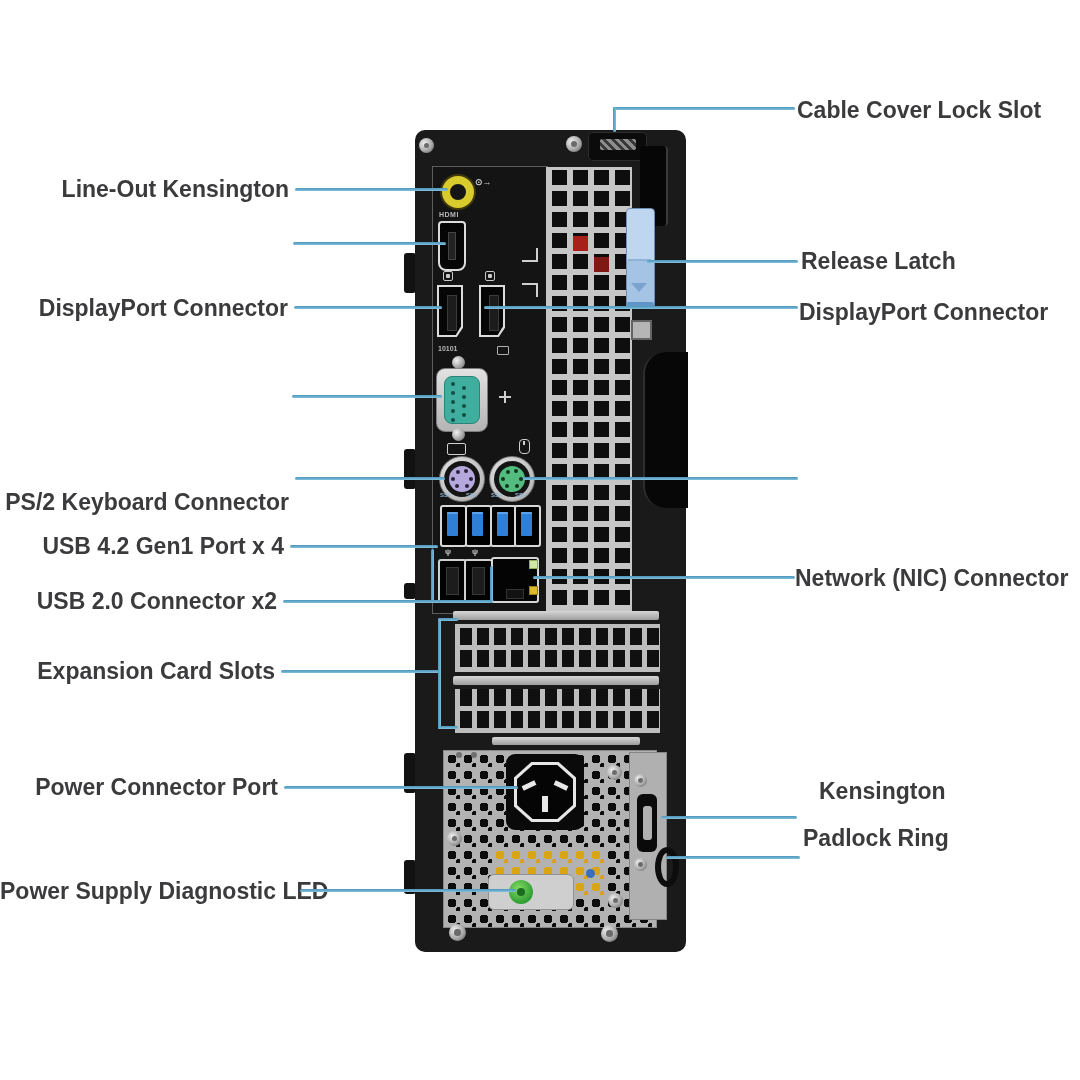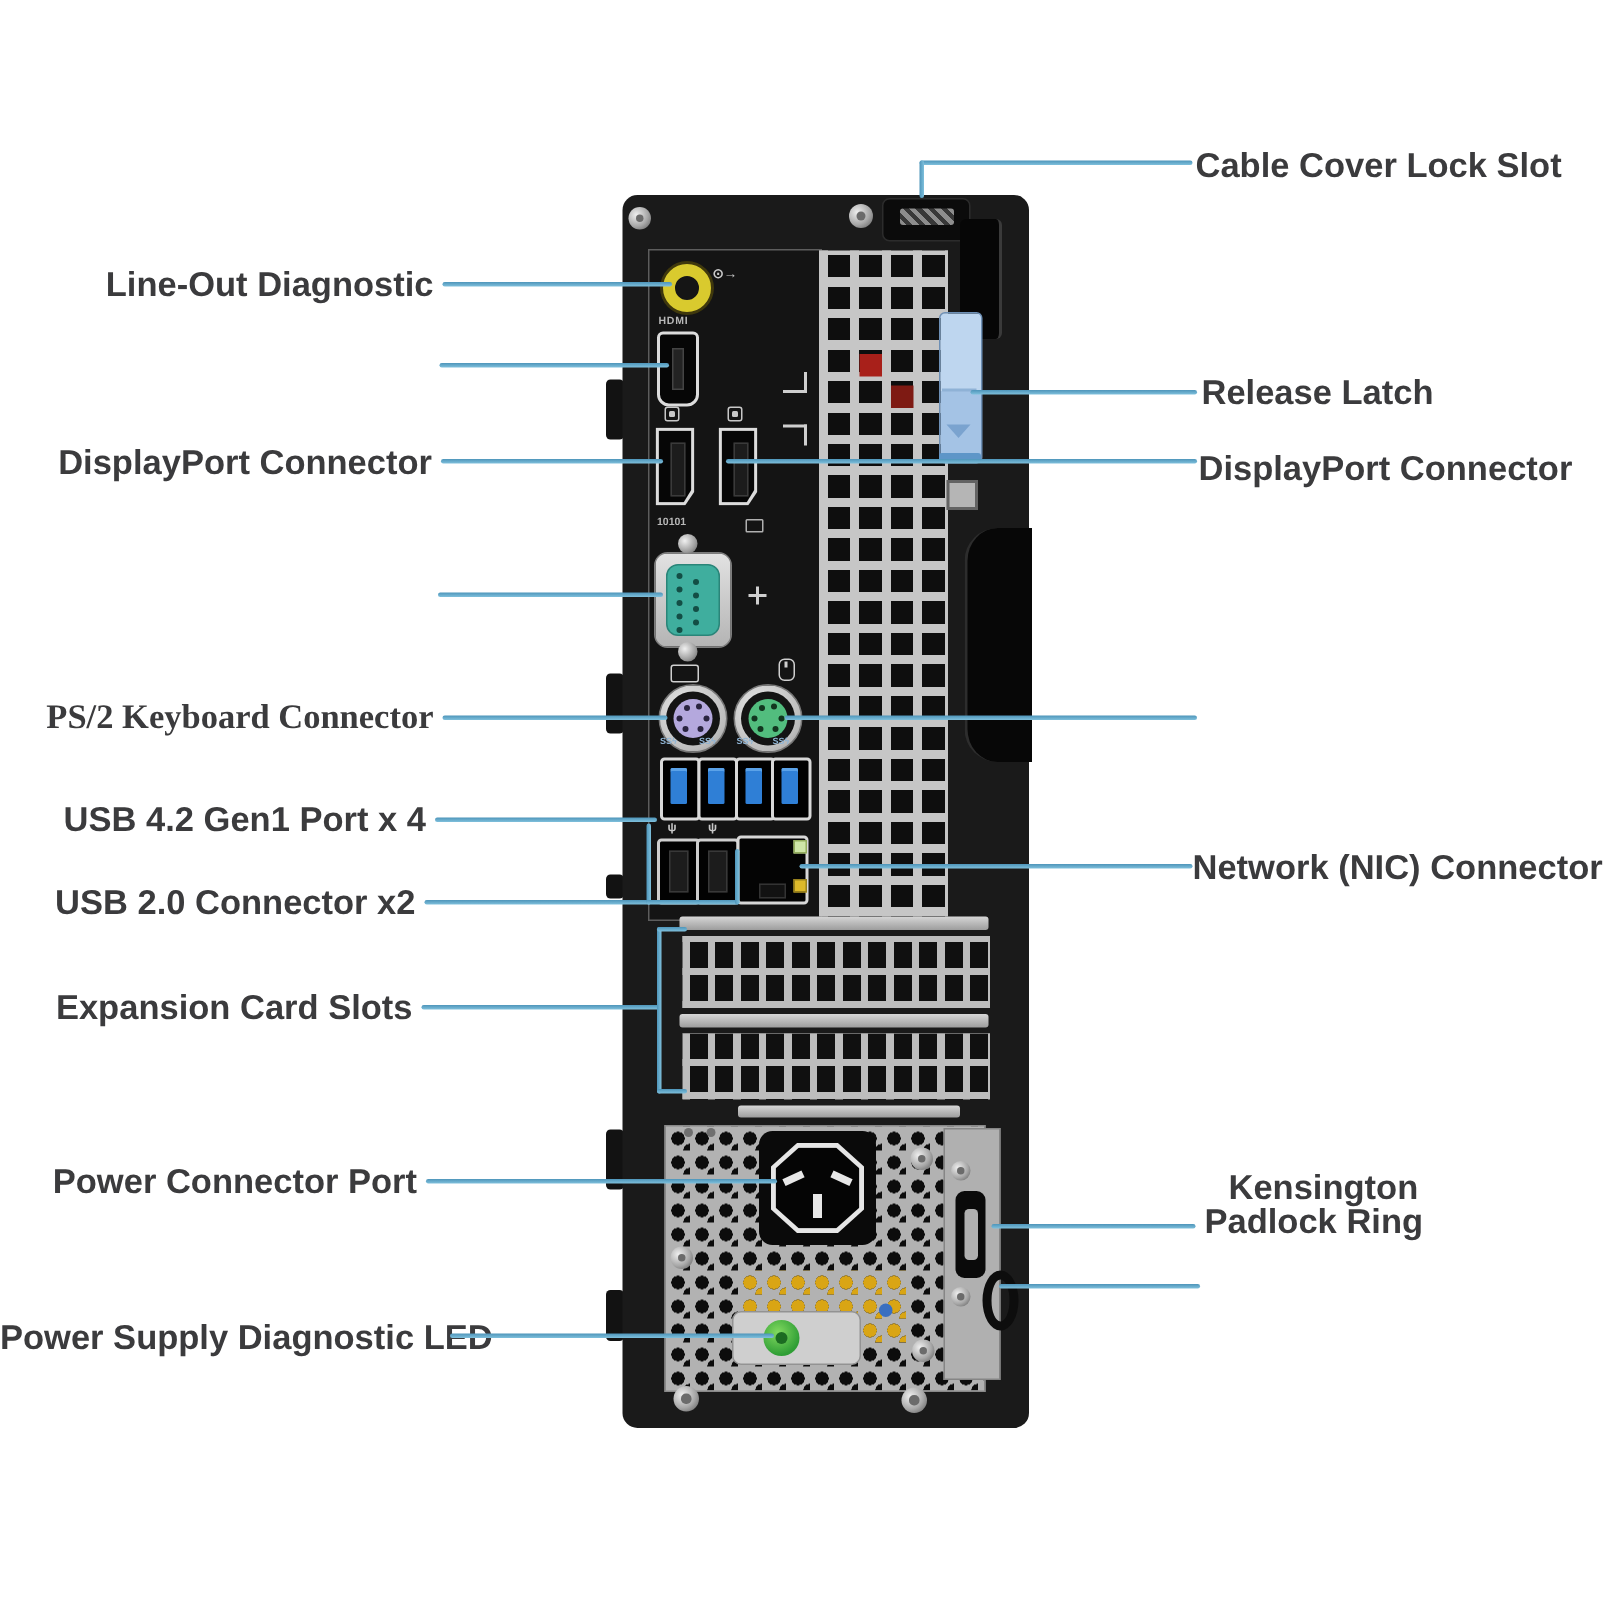--- a/index.html
+++ b/index.html
@@ -272,29 +272,29 @@
 
   <div class="cl" style="left:613px;top:107px;width:182px;"></div>
   <div class="clv" style="left:613px;top:107px;height:25px;"></div>
   <div class="cl" style="left:647px;top:260px;width:151px;"></div>
   <div class="cl" style="left:484px;top:306px;width:314px;"></div>
   <div class="cl" style="left:523px;top:477px;width:275px;"></div>
   <div class="cl" style="left:533px;top:576px;width:262px;"></div>
   <div class="cl" style="left:661px;top:816px;width:136px;"></div>
   <div class="cl" style="left:666px;top:856px;width:134px;"></div>
 
-  <div class="lbl left" style="top:176px;width:289px;">Line-Out Diagnostic</div>
+  <div class="lbl left" style="top:176px;width:289px;">Line-Out Kensington</div>
   <div class="lbl left" style="top:295px;width:288px;">DisplayPort Connector</div>
-  <div class="lbl left" style="top:465px;width:289px;font-family:Liberation Serif, serif;">PS/2 Keyboard Connector</div>
+  <div class="lbl left" style="top:489px;width:289px;">PS/2 Keyboard Connector</div>
   <div class="lbl left" style="top:533px;width:284px;">USB 4.2 Gen1 Port x 4</div>
   <div class="lbl left" style="top:588px;width:277px;">USB 2.0 Connector x2</div>
   <div class="lbl left" style="top:658px;width:275px;">Expansion Card Slots</div>
   <div class="lbl left" style="top:774px;width:278px;">Power Connector Port</div>
   <div class="lbl left" style="top:878px;width:298px;">Power Supply Diagnostic LED</div>
 
   <div class="lbl" style="left:797px;top:97px;">Cable Cover Lock Slot</div>
   <div class="lbl" style="left:801px;top:248px;">Release Latch</div>
   <div class="lbl" style="left:799px;top:299px;">DisplayPort Connector</div>
   <div class="lbl" style="left:795px;top:565px;text-align:center;">Network (NIC) Connector</div>
   <div class="lbl" style="left:819px;top:778px;">Kensington</div>
-  <div class="lbl" style="left:803px;top:801px;">Padlock Ring</div>
+  <div class="lbl" style="left:803px;top:825px;">Padlock Ring</div>
 
 </div>
 
 </body></html>

